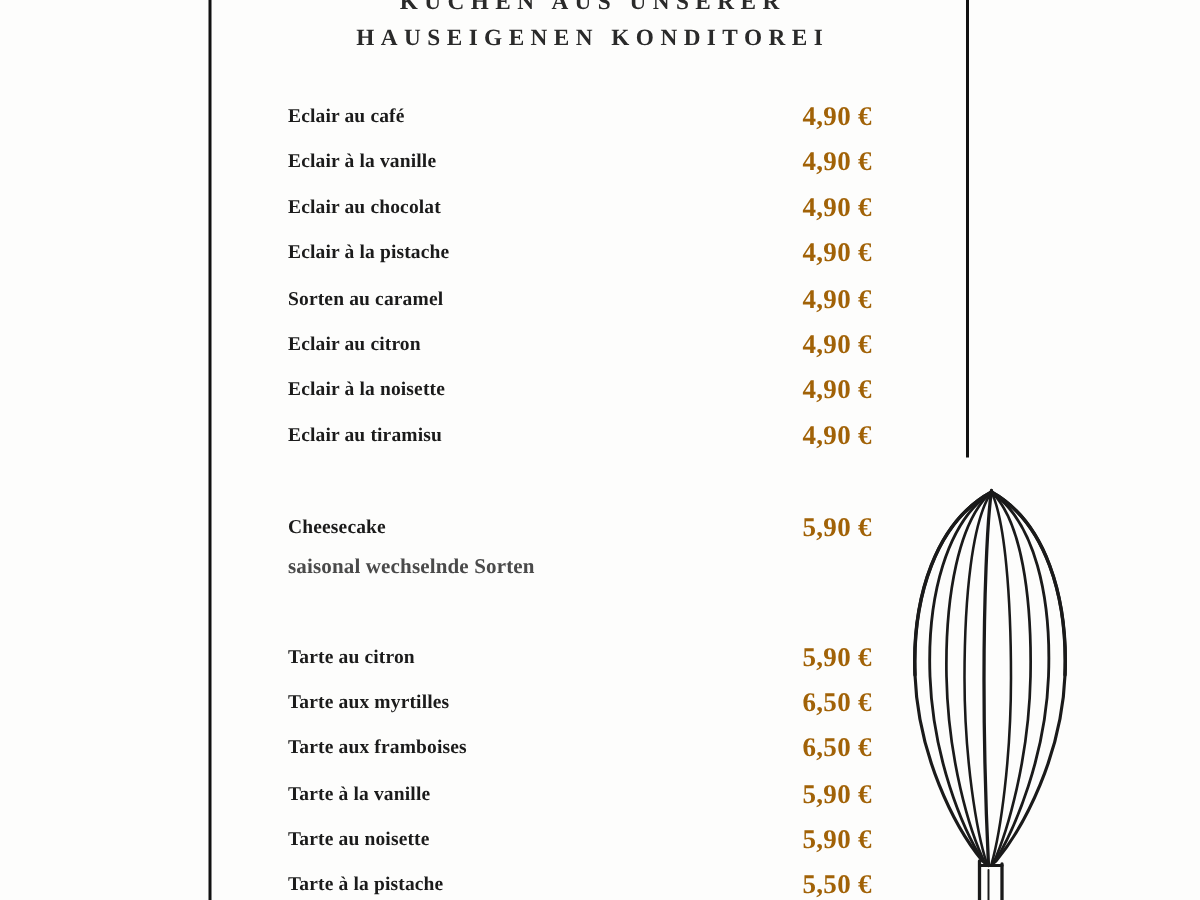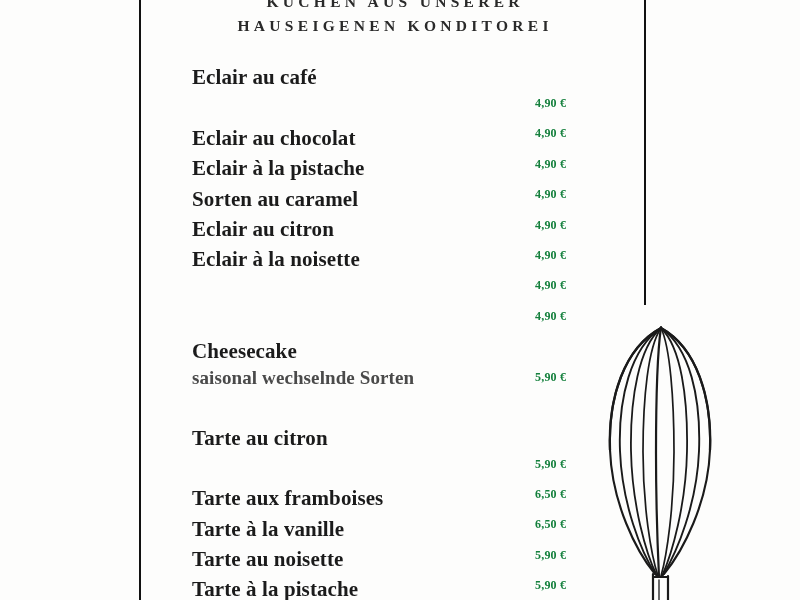--- a/index.html
+++ b/index.html
@@ -65,40 +65,39 @@
     top: 62px;
     width: 400px;
   }
   .row {
     position: relative;
     height: 30.4px;
     line-height: 30.4px;
     white-space: nowrap;
   }
   .row .name {
-    font-size: 21px;
+    font-size: 13px;
     color: #1b1b1b;
     letter-spacing: 0.1px;
   }
   .row .price {
     position: absolute;
     left: 343px;
     top: 0;
-    font-size: 12px;
-    color: #15803d;
+    font-size: 18px;
+    color: #a16207;
     letter-spacing: 0.2px;
-    margin-top: 26px;
   }
   .row.sub {
     height: 28px;
     line-height: 28px;
     margin-top: -3px;
   }
   .row.sub .name {
-    font-size: 19px;
+    font-size: 14px;
     color: #4a4a4a;
     letter-spacing: 0.1px;
   }
   .group-gap {
     height: 31px;
   }
 
   
   .whisk {
     position: absolute;
@@ -118,33 +117,33 @@
   <div class="rule rule-left"></div>
   <div class="rule rule-right"></div>
 
   <div class="menu-header">
     <div class="hline">KUCHEN AUS UNSERER</div>
     <div class="hline">HAUSEIGENEN KONDITOREI</div>
   </div>
 
   <div class="menu-body">
       <div class="row"><span class="name">Eclair au café</span><span class="price">4,90 €</span></div>
-      <div class="row"><span class="price">4,90 €</span></div>
+      <div class="row"><span class="name">Eclair à la vanille</span><span class="price">4,90 €</span></div>
       <div class="row"><span class="name">Eclair au chocolat</span><span class="price">4,90 €</span></div>
       <div class="row"><span class="name">Eclair à la pistache</span><span class="price">4,90 €</span></div>
       <div class="row"><span class="name">Sorten au caramel</span><span class="price">4,90 €</span></div>
       <div class="row"><span class="name">Eclair au citron</span><span class="price">4,90 €</span></div>
       <div class="row"><span class="name">Eclair à la noisette</span><span class="price">4,90 €</span></div>
-      <div class="row"><span class="price">4,90 €</span></div>
+      <div class="row"><span class="name">Eclair au tiramisu</span><span class="price">4,90 €</span></div>
       <div class="group-gap"></div>
       <div class="row"><span class="name">Cheesecake</span><span class="price">5,90 €</span></div>
       <div class="row sub"><span class="name">saisonal wechselnde Sorten</span></div>
       <div class="group-gap"></div>
       <div class="row"><span class="name">Tarte au citron</span><span class="price">5,90 €</span></div>
-      <div class="row"><span class="price">6,50 €</span></div>
+      <div class="row"><span class="name">Tarte aux myrtilles</span><span class="price">6,50 €</span></div>
       <div class="row"><span class="name">Tarte aux framboises</span><span class="price">6,50 €</span></div>
       <div class="row"><span class="name">Tarte à la vanille</span><span class="price">5,90 €</span></div>
       <div class="row"><span class="name">Tarte au noisette</span><span class="price">5,90 €</span></div>
       <div class="row"><span class="name">Tarte à la pistache</span><span class="price">5,50 €</span></div>
     </div>
 
   <div class="whisk">
     <svg viewBox="0 0 130 285" width="130" height="285" xmlns="http://www.w3.org/2000/svg">
       <g fill="none" stroke="#1a1a1a" stroke-linecap="round">
         <path d="M63 10 C 26 30, 10 80, 12 132 C 14 185, 38 233, 57 256" stroke-width="2.1"></path>

